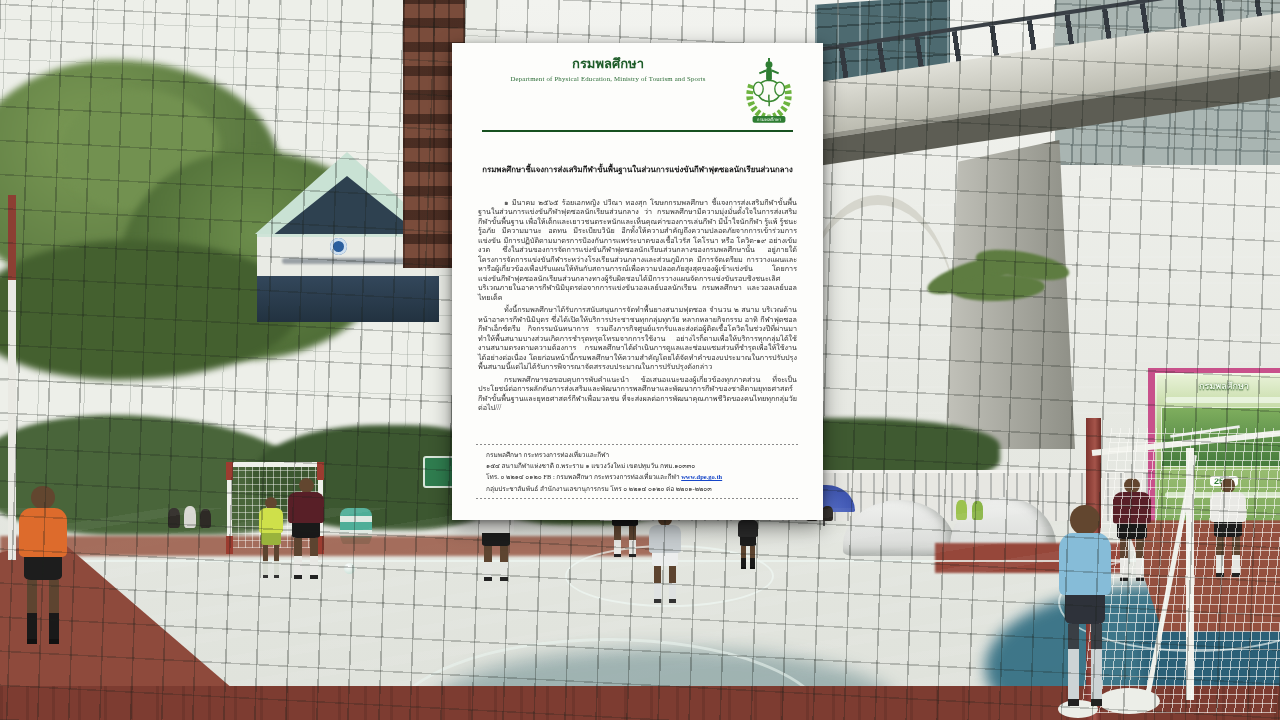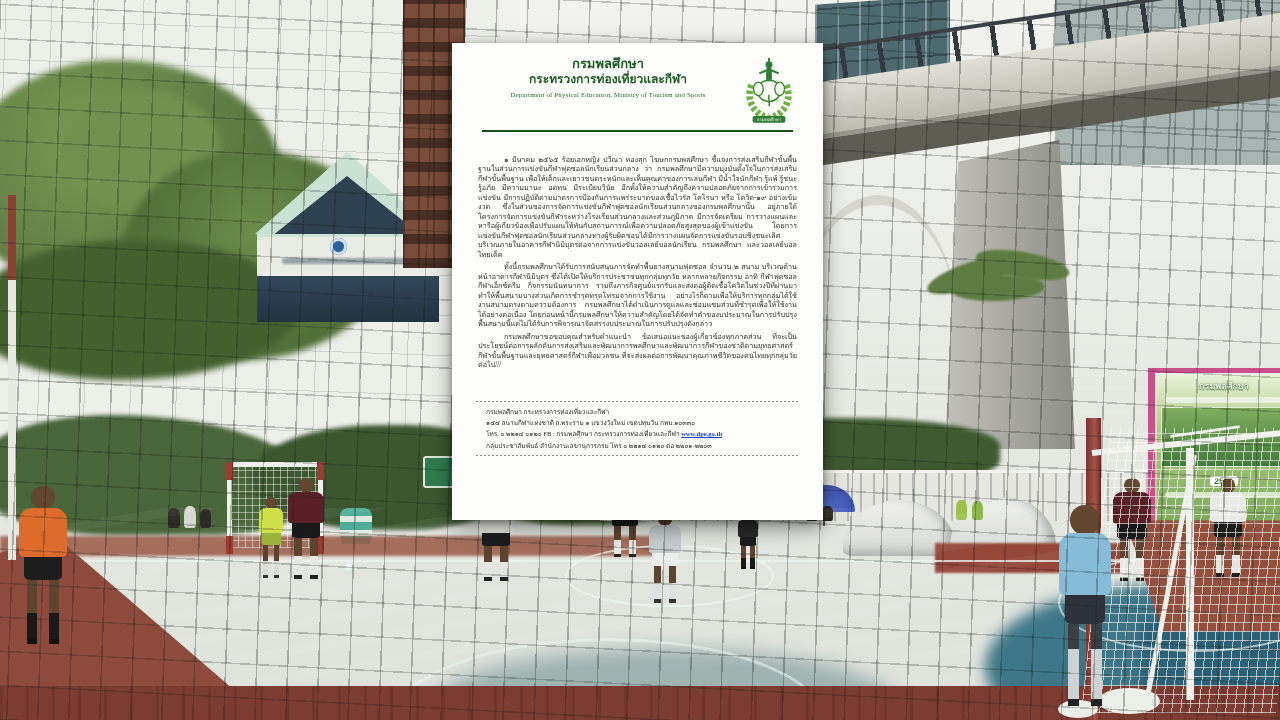--- a/index.html
+++ b/index.html
@@ -333,45 +333,45 @@
         <div class="p-leg"></div>
       </div>
   </div>
 
   <div class="abs net-overlay"></div>
 
   <div class="abs doc">
     <div class="doc-header">
       <div class="head-text">
         <div class="l1">กรมพลศึกษา</div>
-        <div class="l2">กระทรวงการท่องเที่ยวและกีฬา</div>
         <div class="l3">Department of  Physical Education, Ministry of Tourism and Sports</div>
       </div>
       <svg class="seal" viewBox="0 0 60 70">
         <path d="M12,30 C6,46 14,60 29,64" fill="none" stroke="#6db33f" stroke-width="7" stroke-dasharray="3.5 2.5"></path>
         <path d="M48,30 C54,46 46,60 31,64" fill="none" stroke="#6db33f" stroke-width="7" stroke-dasharray="3.5 2.5"></path>
         <ellipse cx="30" cy="36" rx="12" ry="11" fill="#fcfcf8" stroke="#3c8a33" stroke-width="1.6"></ellipse>
         <ellipse cx="19" cy="34" rx="5" ry="7" fill="#fcfcf8" stroke="#3c8a33" stroke-width="1.4"></ellipse>
         <ellipse cx="41" cy="34" rx="5" ry="7" fill="#fcfcf8" stroke="#3c8a33" stroke-width="1.4"></ellipse>
         <path d="M30,40 C29,45 31,48 30,52" fill="none" stroke="#3c8a33" stroke-width="1.6"></path>
         <rect x="27" y="12" width="6" height="14" rx="2.5" fill="#2e7d32"></rect>
         <circle cx="30" cy="9" r="3.6" fill="#2e7d32"></circle>
         <path d="M30,2 L30,6" stroke="#2e7d32" stroke-width="2"></path>
         <path d="M20,18 L27,15 M40,18 L33,15" stroke="#2e7d32" stroke-width="2.2"></path>
         <rect x="13" y="62" width="34" height="7" rx="2" fill="#2e7d32"></rect>
         <text x="30" y="67.4" font-size="4.6" fill="#ffffff" text-anchor="middle">กรมพลศึกษา</text>
       </svg>
     </div>
     <div class="doc-rule"></div>
 
+    <div class="headline">กรมพลศึกษาชี้แจงการส่งเสริมกีฬาขั้นพื้นฐานในส่วนการแข่งขันกีฬาฟุตซอลนักเรียนส่วนกลาง</div>
 
     <div class="body-copy">
       <p>๑ มีนาคม ๒๕๖๕  ร้อยเอกหญิง ปวีณา ทองสุก โฆษกกรมพลศึกษา ชี้แจงการส่งเสริมกีฬาขั้นพื้นฐานในส่วนการแข่งขันกีฬาฟุตซอลนักเรียนส่วนกลาง ว่า กรมพลศึกษามีความมุ่งมั่นตั้งใจในการส่งเสริมกีฬาขั้นพื้นฐาน เพื่อให้เด็กและเยาวชนตระหนักและเห็นคุณค่าของการเล่นกีฬา มีน้ำใจนักกีฬา รู้แพ้ รู้ชนะ รู้อภัย  มีความมานะ อดทน มีระเบียบวินัย อีกทั้งให้ความสำคัญถึงความปลอดภัยจากการเข้าร่วมการแข่งขัน มีการปฏิบัติตามมาตรการป้องกันการแพร่ระบาดของเชื้อไวรัส โคโรนา หรือ โควิด-๑๙ อย่างเข้มงวด  ซึ่งในส่วนของการจัดการแข่งขันกีฬาฟุตซอลนักเรียนส่วนกลางของกรมพลศึกษานั้น อยู่ภายใต้โครงการจัดการแข่งขันกีฬาระหว่างโรงเรียนส่วนกลางและส่วนภูมิภาค มีการจัดเตรียม การวางแผนและหารือผู้เกี่ยวข้องเพื่อปรับแผนให้ทันกับสถานการณ์เพื่อความปลอดภัยสูงสุดของผู้เข้าแข่งขัน  โดยการแข่งขันกีฬาฟุตซอลนักเรียนส่วนกลางทางผู้รับผิดชอบได้มีการวางแผนจัดการแข่งขันรอบชิงชนะเลิศ บริเวณภายในอาคารกีฬานิมิบุตรต่อจากการแข่งขันวอลเลย์บอลนักเรียน กรมพลศึกษา และวอลเลย์บอล ไทยเด็ค</p>
       <p>ทั้งนี้กรมพลศึกษาได้รับการสนับสนุนการจัดทำพื้นยางสนามฟุตซอล จำนวน ๒ สนาม บริเวณด้านหน้าอาคารกีฬานิมิบุตร ซึ่งได้เปิดให้บริการประชาชนทุกกลุ่มทุกวัย หลากหลายกิจกรรม อาทิ กีฬาฟุตซอล กีฬาเอ็กซ์ตรีม กิจกรรมนันทนาการ รวมถึงภารกิจศูนย์แรกรับและส่งต่อผู้ติดเชื้อโควิดในช่วงปีที่ผ่านมา ทำให้พื้นสนามบางส่วนเกิดการชำรุดทรุดโทรมจากการใช้งาน อย่างไรก็ตามเพื่อให้บริการทุกกลุ่มได้ใช้งานสนามตรงตามความต้องการ กรมพลศึกษาได้ดำเนินการดูแลและซ่อมแซมส่วนที่ชำรุดเพื่อให้ใช้งานได้อย่างต่อเนื่อง โดยก่อนหน้านี้กรมพลศึกษาให้ความสำคัญโดยได้จัดทำคำของบประมาณในการปรับปรุงพื้นสนามนี้แต่ไม่ได้รับการพิจารณาจัดสรรงบประมาณในการปรับปรุงดังกล่าว</p>
-      <p>กรมพลศึกษาขอขอบคุณสำหรับคำแนะนำ ข้อเสนอแนะของผู้เกี่ยวข้องทุกภาคส่วน ที่จะเป็นประโยชน์ต่อการผลักดันการส่งเสริมและพัฒนาการพลศึกษาและพัฒนาการกีฬาของชาติตามยุทธศาสตร์กีฬาขั้นพื้นฐานและยุทธศาสตร์กีฬาเพื่อมวลชน ที่จะส่งผลต่อการพัฒนาคุณภาพชีวิตของคนไทยทุกกลุ่มวัยต่อไป///</p>
+      <p>กรมพลศึกษาขอขอบคุบการพับคำแนะนำ ข้อเสนอแนะของผู้เกี่ยวข้องทุกภาคส่วน ที่จะเป็นประโยชน์ต่อการผลักดันการส่งเสริมและพัฒนาการพลศึกษาและพัฒนาการกีฬาของชาติตามยุทธศาสตร์กีฬาขั้นพื้นฐานและยุทธศาสตร์กีฬาเพื่อมวลชน ที่จะส่งผลต่อการพัฒนาคุณภาพชีวิตของคนไทยทุกกลุ่มวัยต่อไป///</p>
     </div>
 
     <div class="doc-footer">
       <div class="dashes"></div>
       <div class="f-lines">
         <div>กรมพลศึกษา กระทรวงการท่องเที่ยวและกีฬา</div>
         <div>๑๕๔ สนามกีฬาแห่งชาติ ถ.พระราม ๑  แขวงวังใหม่ เขตปทุมวัน กทม.๑๐๓๓๐</div>
         <div><span>โทร. ๐ ๒๒๑๔ ๐๑๒๐  FB : กรมพลศึกษา กระทรวงการท่องเที่ยวและกีฬา  </span><span class="f-link">www.dpe.go.th</span></div>
         <div>กลุ่มประชาสัมพันธ์ สำนักงานเลขานุการกรม โทร ๐ ๒๒๑๔ ๐๑๒๐ ต่อ ๒๒๐๑-๒๒๐๓</div>
       </div>

